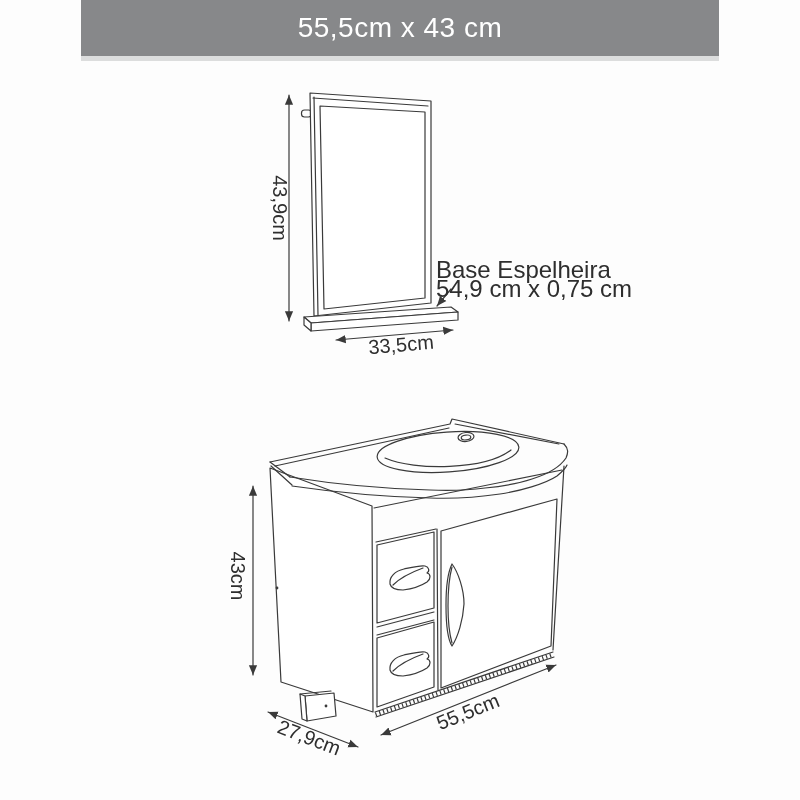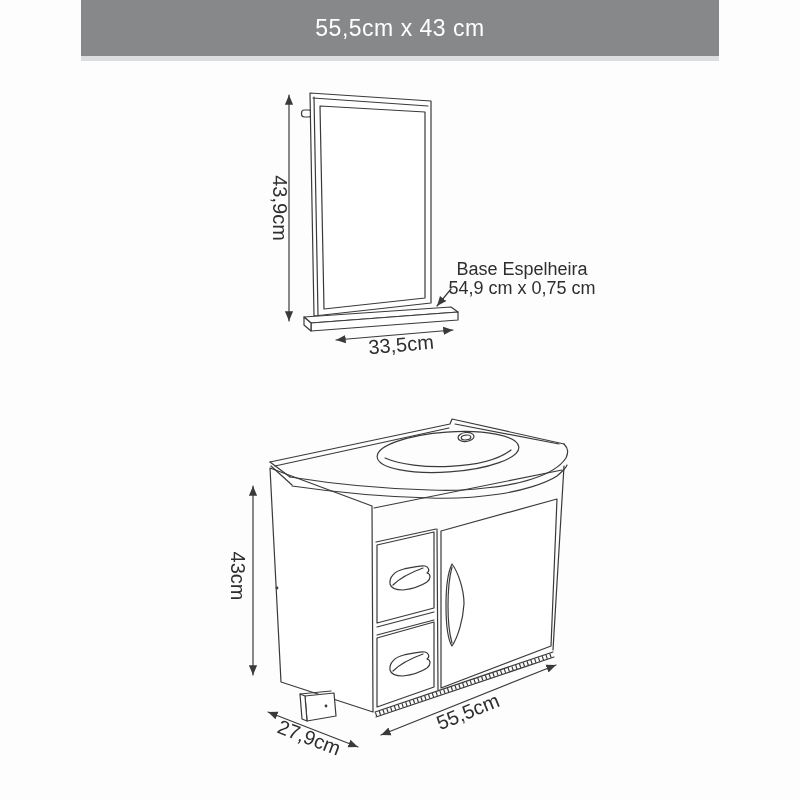--- a/index.html
+++ b/index.html
@@ -4,21 +4,21 @@
 <style>
   html,body{margin:0;padding:0;background:#ffffff;}
   .canvas{
     position:relative;width:800px;height:800px;background:#fdfdfd;overflow:hidden;
     font-family:"Liberation Sans", sans-serif;
   }
   .header{
     position:absolute;left:81px;top:0;width:638px;height:56px;
     background:var(--header-bg,#87888a);
     color:var(--header-text,#ffffff);
-    font-size:23px;line-height:56px;text-align:center;
+    font-size:28px;line-height:56px;text-align:center;
     letter-spacing:0.5px;
   }
   .header-shadow{
     position:absolute;left:81px;top:56px;width:638px;height:5px;
     background:#dcdddd;
   }
   .art{position:absolute;left:0;top:0;}
   .s{fill:none;stroke:var(--line,#3a3a3a);stroke-width:1.2;stroke-linecap:round;stroke-linejoin:round;}
   .sw{fill:#ffffff;stroke:var(--line,#3a3a3a);stroke-width:1.2;stroke-linecap:round;stroke-linejoin:round;}
   .hatch{fill:none;stroke:var(--line,#3a3a3a);stroke-width:4.2;stroke-dasharray:1.2 2.8;}
@@ -26,21 +26,21 @@
   .lbl{
     position:absolute;color:var(--label-text,#2e2e2e);font-size:20px;white-space:nowrap;
     transform:translate(-50%,-50%);
   }
   .lbl.v{transform:translate(-50%,-50%) rotate(90deg);}
   .lbl.r5{transform:translate(-50%,-50%) rotate(-5deg);}
   .lbl.r22n{transform:translate(-50%,-50%) rotate(-22deg);}
   .lbl.r21{transform:translate(-50%,-50%) rotate(21deg);}
   .note{
     position:absolute;left:436px;top:260px;width:172px;
-    color:var(--label-text,#2e2e2e);font-size:18px;line-height:19px;text-align:center;
+    color:var(--label-text,#2e2e2e);font-size:24px;line-height:19px;text-align:center;
     white-space:nowrap;
   }
 </style>
 </head>
 <body>
 
 <div class="canvas" style="--header-bg: #87888a; --header-text: #ffffff; --line: #3a3a3a; --label-text: #2e2e2e;">
 
   <div class="header">55,5cm x 43 cm</div>
   <div class="header-shadow"></div>

